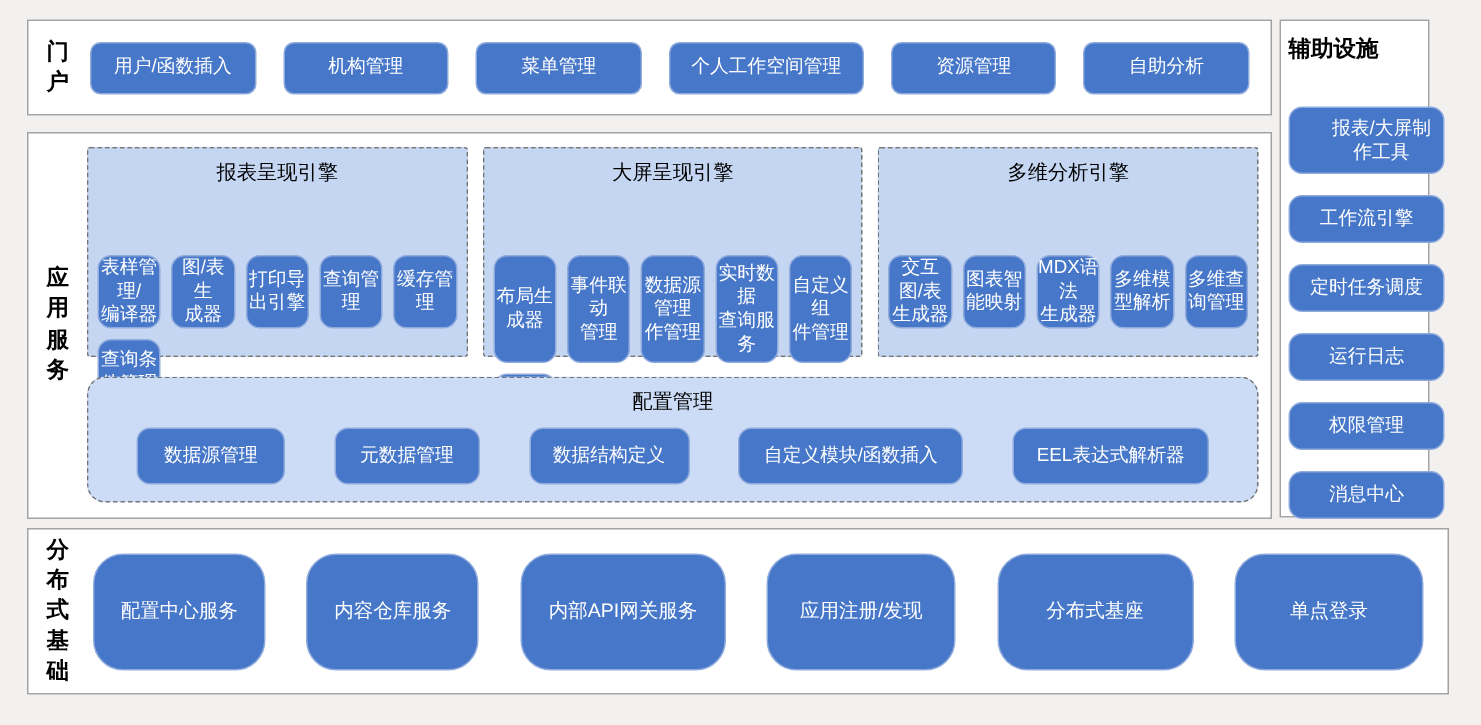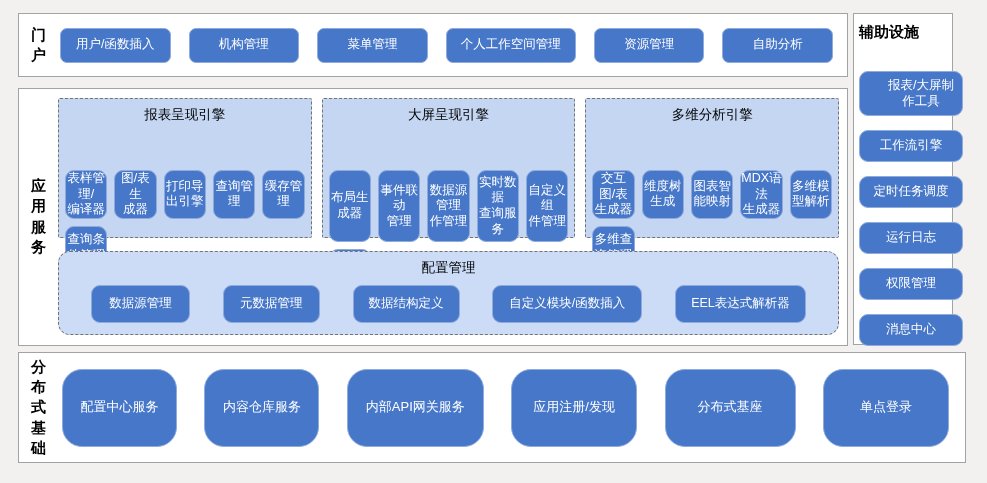--- a/index.html
+++ b/index.html
@@ -122,22 +122,20 @@
           <div class="btn chip">自助分析
 操作框架</div>
         </div>
       </div>
 
       <div class="group">
         <div class="group-title">多维分析引擎</div>
         <div class="group-grid">
           <div class="btn chip">交互图/表
 生成器</div>
-          <div class="btn chip">维度树
-生成</div>
           <div class="btn chip">图表智
 能映射</div>
           <div class="btn chip">MDX语法
 生成器</div>
           <div class="btn chip">多维模
 型解析</div>
           <div class="btn chip">多维查
 询管理</div>
         </div>
       </div>

